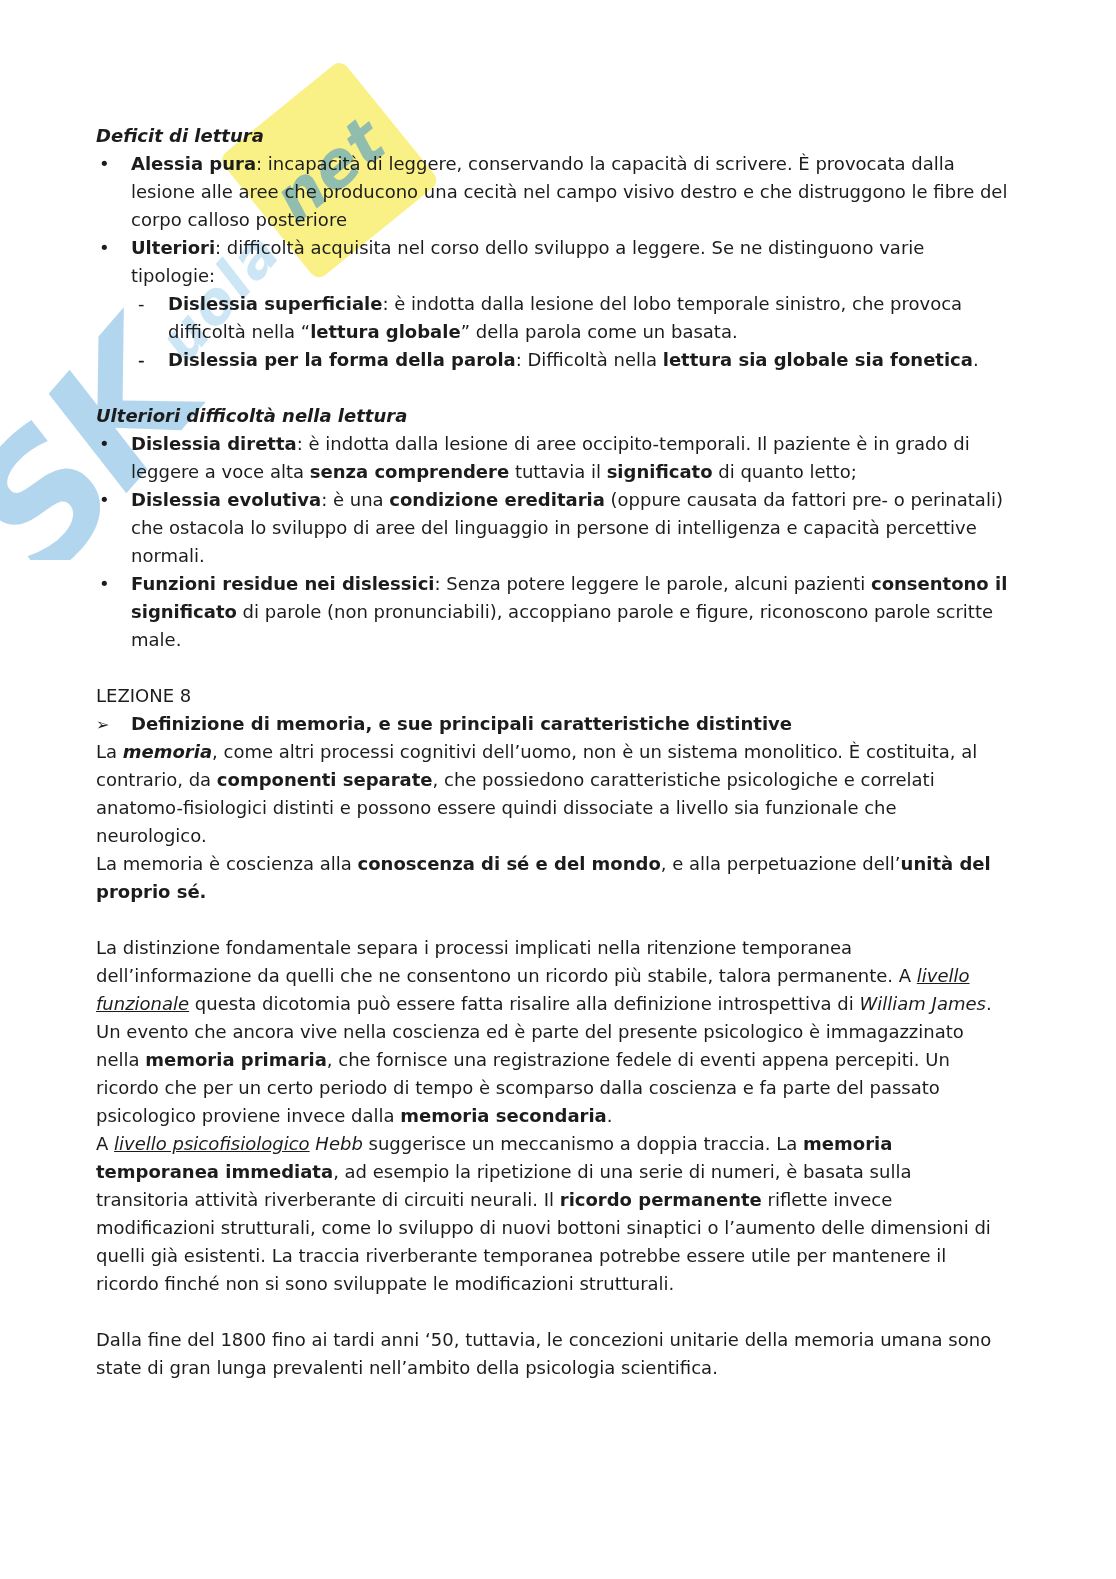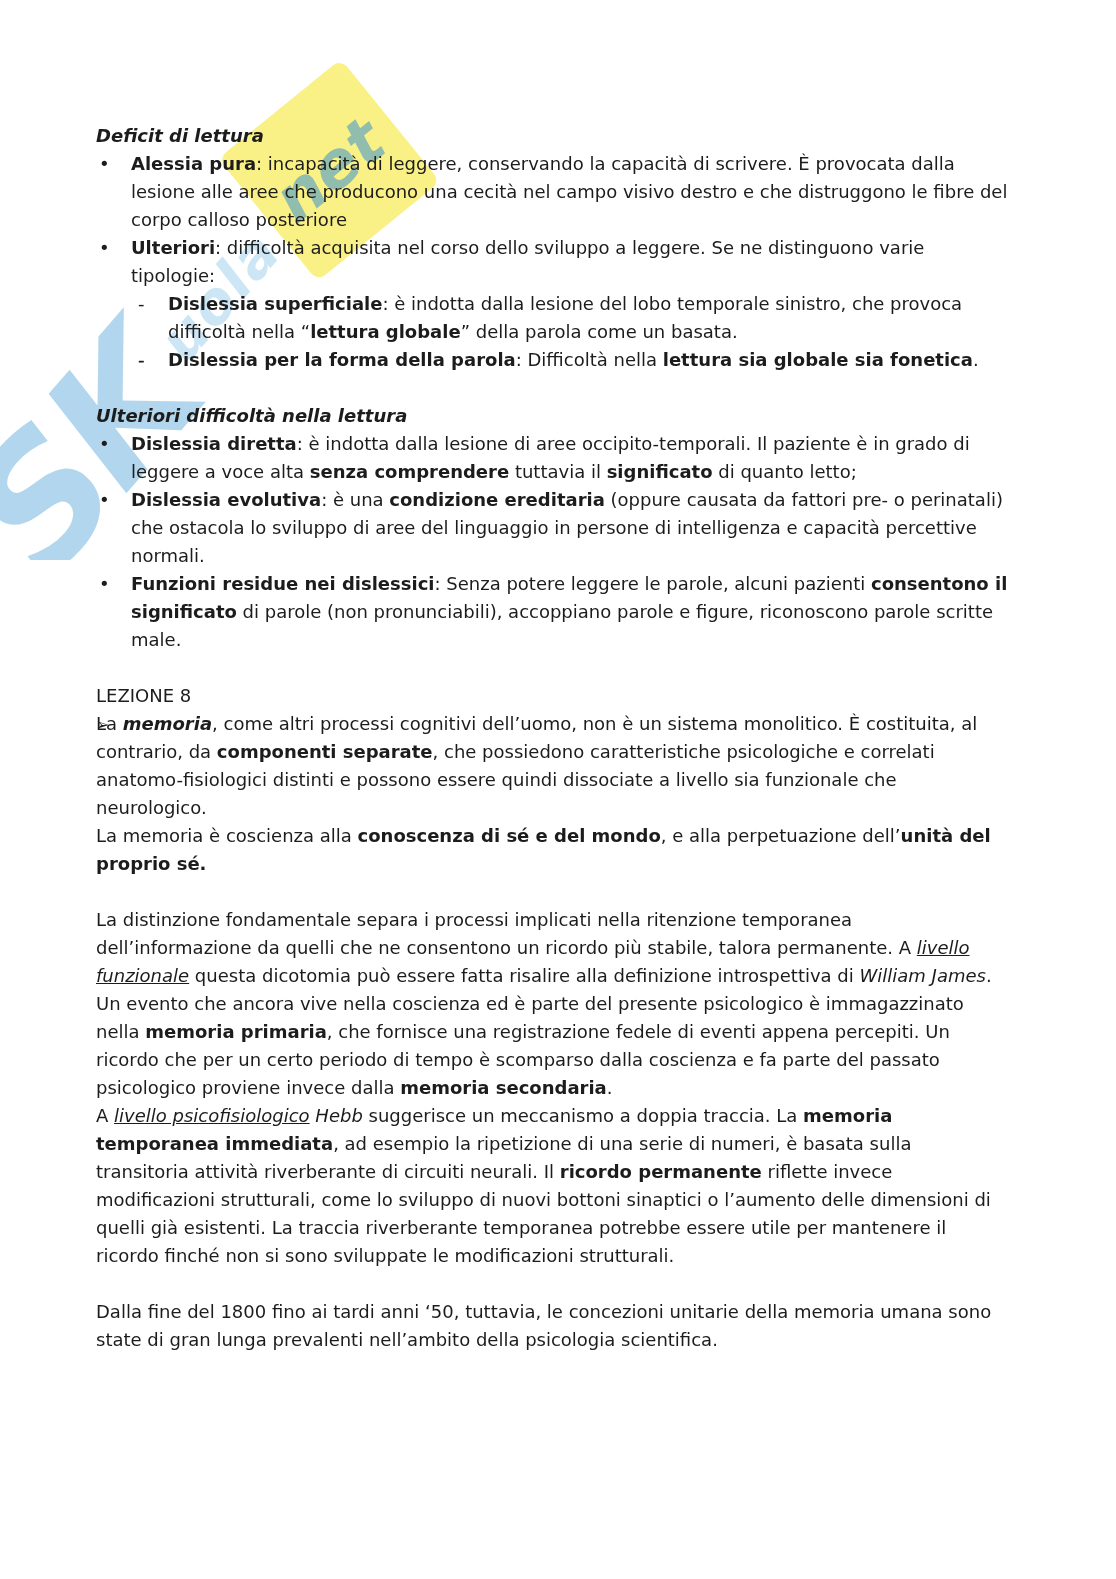--- a/index.html
+++ b/index.html
@@ -115,21 +115,21 @@
       <div class="block dash"><span class="marker">-</span><span><span class=" run-b">Dislessia superficiale</span><span class="">: è indotta dalla lesione del lobo temporale sinistro, che provoca difficoltà nella “</span><span class=" run-b">lettura globale</span><span class="">” della parola come un basata.</span></span></div>
       <div class="block dash"><span class="marker">-</span></div>
       <div class="block dash"><span class="marker">-</span><span><span class=" run-b">Dislessia per la forma della parola</span><span class="">: Difficoltà nella </span><span class=" run-b">lettura sia globale sia fonetica</span><span class="">.</span></span></div>
       <div class="block spacer"></div>
       <div class="block heading"><span class="">Ulteriori difficoltà nella lettura</span></div>
       <div class="block bullet"><span class="marker">•</span><span><span class=" run-b">Dislessia diretta</span><span class="">: è indotta dalla lesione di aree occipito-temporali. Il paziente è in grado di leggere a voce alta </span><span class=" run-b">senza comprendere</span><span class=""> tuttavia il </span><span class=" run-b">significato</span><span class=""> di quanto letto;</span></span></div>
       <div class="block bullet"><span class="marker">•</span><span><span class=" run-b">Dislessia evolutiva</span><span class="">: è una </span><span class=" run-b">condizione ereditaria</span><span class=""> (oppure causata da fattori pre- o perinatali) che ostacola lo sviluppo di aree del linguaggio in persone di intelligenza e capacità percettive normali.</span></span></div>
       <div class="block bullet"><span class="marker">•</span><span><span class=" run-b">Funzioni residue nei dislessici</span><span class="">: Senza potere leggere le parole, alcuni pazienti </span><span class=" run-b">consentono il significato</span><span class=""> di parole (non pronunciabili), accoppiano parole e figure, riconoscono parole scritte male.</span></span></div>
       <div class="block spacer"></div>
       <div class="block paragraph"><span class="">LEZIONE 8</span></div>
-      <div class="block arrow"><span class="marker">➢</span></div>
+      <div class="block arrow"><span class="marker">➢</span><span><span class=" run-b">Definizione di memoria, e sue principali caratteristiche distintive</span></span></div>
       <div class="block paragraph"><span class="">La </span><span class=" run-b run-i">memoria</span><span class="">, come altri processi cognitivi dell’uomo, non è un sistema monolitico. È costituita, al contrario, da </span><span class=" run-b">componenti separate</span><span class="">, che possiedono caratteristiche psicologiche e correlati anatomo-fisiologici distinti e possono essere quindi dissociate a livello sia funzionale che neurologico.</span></div>
       <div class="block paragraph"><span class="">La memoria è coscienza alla </span><span class=" run-b">conoscenza di sé e del mondo</span><span class="">, e alla perpetuazione dell’</span><span class=" run-b">unità del proprio sé.</span></div>
       <div class="block spacer"></div>
       <div class="block paragraph"><span class="">La distinzione fondamentale separa i processi implicati nella ritenzione temporanea dell’informazione da quelli che ne consentono un ricordo più stabile, talora permanente. A </span><span class=" run-i run-u">livello funzionale</span><span class=""> questa dicotomia può essere fatta risalire alla definizione introspettiva di </span><span class=" run-i">William James</span><span class="">. Un evento che ancora vive nella coscienza ed è parte del presente psicologico è immagazzinato nella </span><span class=" run-b">memoria primaria</span><span class="">, che fornisce una registrazione fedele di eventi appena percepiti. Un ricordo che per un certo periodo di tempo è scomparso dalla coscienza e fa parte del passato psicologico proviene invece dalla </span><span class=" run-b">memoria secondaria</span><span class="">.</span></div>
       <div class="block paragraph"><span class="">A </span><span class=" run-i run-u">livello psicofisiologico</span><span class=""> </span><span class=" run-i">Hebb</span><span class=""> suggerisce un meccanismo a doppia traccia. La </span><span class=" run-b">memoria temporanea immediata</span><span class="">, ad esempio la ripetizione di una serie di numeri, è basata sulla transitoria attività riverberante di circuiti neurali. Il </span><span class=" run-b">ricordo permanente</span><span class=""> riflette invece modificazioni strutturali, come lo sviluppo di nuovi bottoni sinaptici o l’aumento delle dimensioni di quelli già esistenti. La traccia riverberante temporanea potrebbe essere utile per mantenere il ricordo finché non si sono sviluppate le modificazioni strutturali.</span></div>
       <div class="block spacer"></div>
       <div class="block paragraph"><span class="">Dalla fine del 1800 fino ai tardi anni ‘50, tuttavia, le concezioni unitarie della memoria umana sono state di gran lunga prevalenti nell’ambito della psicologia scientifica.</span></div>
     </div>
 
 </div>

